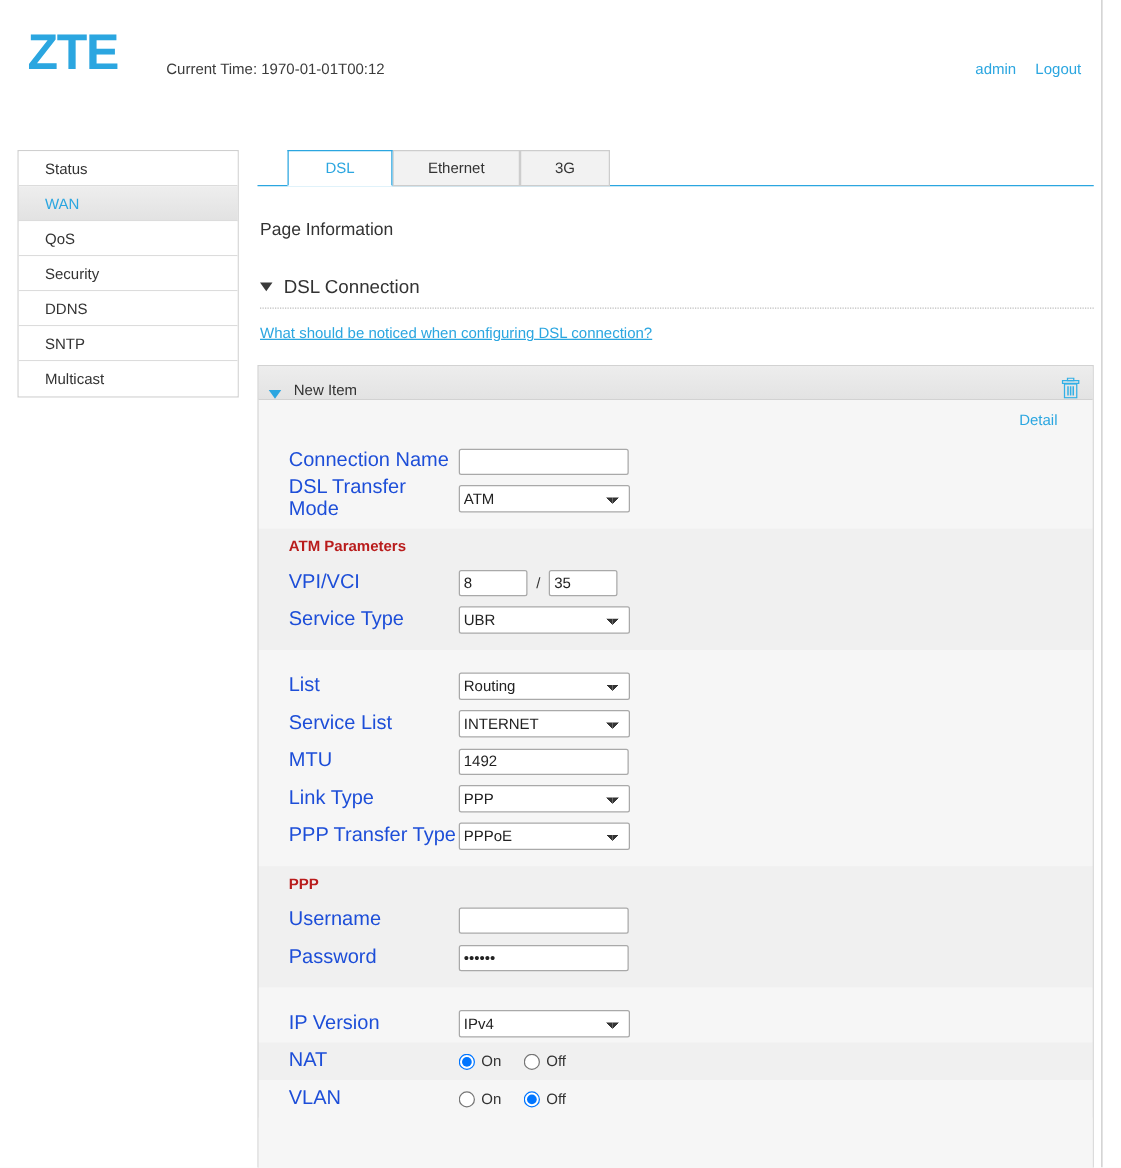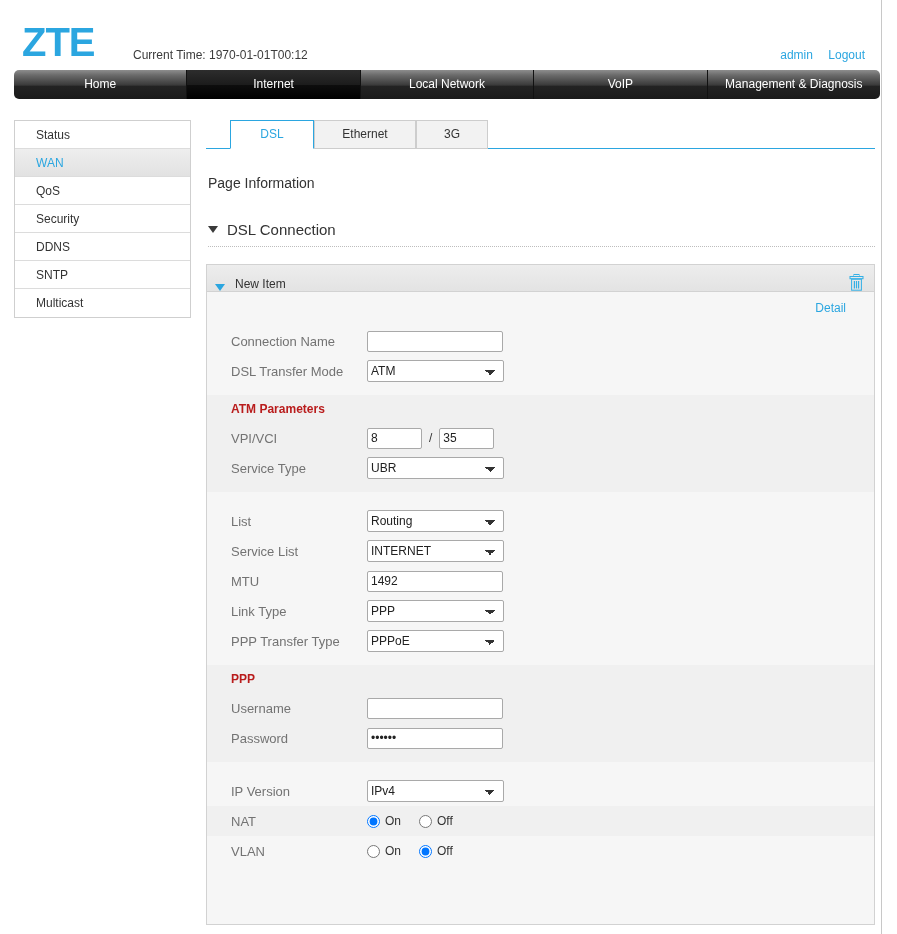--- a/index.html
+++ b/index.html
@@ -243,22 +243,22 @@
 
   .frow {
     display: flex;
     align-items: center;
     height: 27px;
     padding-left: 24px;
   }
   .frow.tall { height: 30px; }
   .flabel {
     width: 136px;
-    font-size: 13px;
-    color: #737373;
+    font-size: 16px;
+    color: #1d4ed8;
     flex: 0 0 136px;
   }
   .group-label {
     font-size: 12px;
     font-weight: bold;
     color: #b91c1c;
     padding-left: 24px;
     height: 28px;
     line-height: 28px;
   }
@@ -316,27 +316,20 @@
 
     <div class="header">
       <div class="logo">ZTE</div>
       <div class="cur-time">Current Time: 1970-01-01T00:12</div>
       <div class="header-links">
         <a href="#">admin</a>
         <a href="#">Logout</a>
       </div>
     </div>
 
-    <div class="navbar">
-      <div class="nav-item">Home</div>
-      <div class="nav-item active">Internet</div>
-      <div class="nav-item">Local Network</div>
-      <div class="nav-item">VoIP</div>
-      <div class="nav-item">Management &amp; Diagnosis</div>
-    </div>
 
     <div class="body-area">
 
       <div class="sidebar">
         <div class="side-item">Status</div>
         <div class="side-item active">WAN</div>
         <div class="side-item">QoS</div>
         <div class="side-item">Security</div>
         <div class="side-item">DDNS</div>
         <div class="side-item">SNTP</div>
@@ -354,20 +347,21 @@
 
         
         <div class="page-title">Page Information</div>
 
         
         <div class="section-head">
           <span class="caret"></span>
           <span>DSL Connection</span>
         </div>
         <div class="dotted-rule"></div>
+        <a class="notice-link" href="#">What should be noticed when configuring DSL connection?</a>
 
         
         <div class="item-panel">
 
           <div class="item-head">
             <span class="caret-blue"></span>
             <span class="item-title">New Item</span>
             <span class="trash">
               <svg width="15" height="17" viewBox="0 0 15 17">
                 <rect x="5" y="0.5" width="5" height="2" fill="none" stroke="#33B0E6"></rect>

